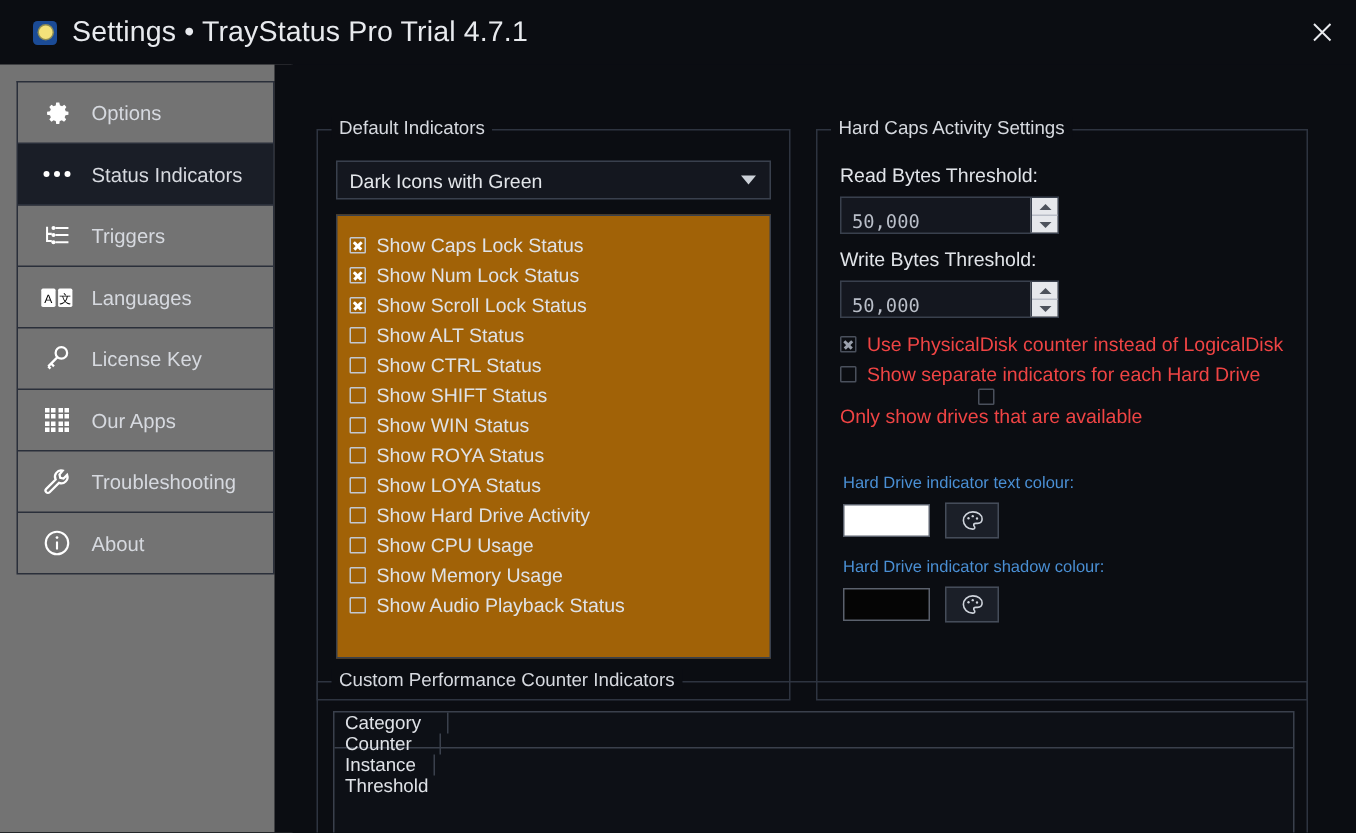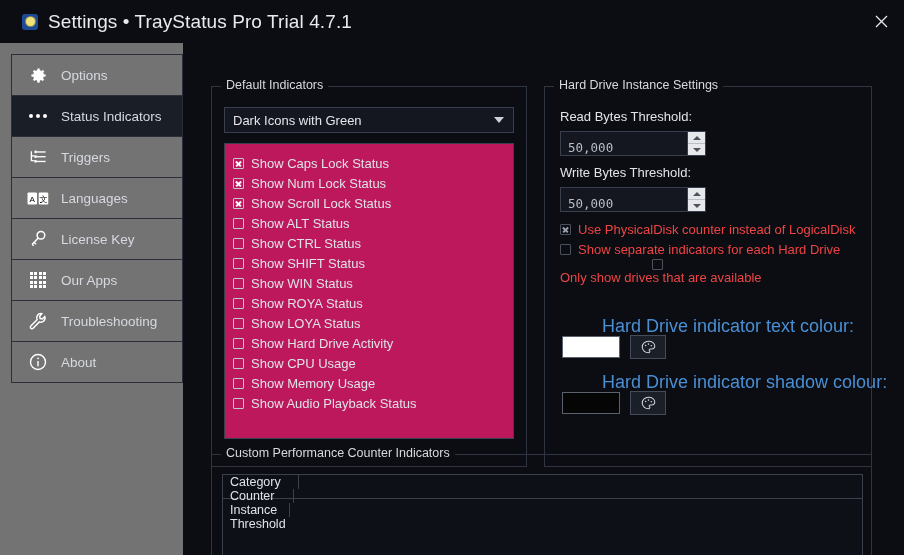--- a/index.html
+++ b/index.html
@@ -124,21 +124,21 @@
     width: 0; height: 0;
     border-left: 5.5px solid transparent;
     border-right: 5.5px solid transparent;
     border-top: 6.5px solid #ccd1d8;
   }
 
   .checklist {
     position: absolute; left: 12px; top: 56px;
     width: 290px; height: 296px;
     border: 1px solid #39404d;
-    background: #be185d;
+    background: #a16207;
     padding: 9px 0 0 8px;
   }
   .chk-row {
     display: flex; align-items: center;
     height: 20px;
     color: #dfe2e7; font-size: 13px;
     white-space: nowrap;
   }
   .cbx {
     width: 11px; height: 11px; flex: none;
@@ -197,21 +197,21 @@
   .spin .arrows .ar.dn::before {
     content: ""; width: 0; height: 0;
     border-left: 4px solid transparent; border-right: 4px solid transparent;
     border-top: 4px solid #4d525c;
   }
   .spin .arrows .sep { height: 1px; background: #b9bec8; }
 
   .hdd-chk { position: absolute; }
   .link-label {
     position: absolute;
-    color: #4a8fd4; font-size: 18px; white-space: nowrap; margin-left: 40px;
+    color: #4a8fd4; font-size: 11px; white-space: nowrap;
   }
   .swatch {
     position: absolute;
     width: 58px; height: 22px;
     border: 1px solid #5b616d;
   }
   .palette-btn {
     position: absolute;
     width: 36px; height: 24px;
     background: #1b1f28;
@@ -433,21 +433,21 @@
             <span>Show Memory Usage</span>
           </div>
           <div class="chk-row">
             <span class="cbx"></span>
             <span>Show Audio Playback Status</span>
           </div>
         </div>
     </div>
 
     <div class="group" id="grp-hdd">
-      <div class="legend">Hard Drive Instance Settings</div>
+      <div class="legend">Hard Caps Activity Settings</div>
 
       <div class="field-label" style="left:15px; top:22px;">Read Bytes Threshold:</div>
       <div class="spin" style="left:15px; top:44px;">
         <span class="val">50,000</span>
         <span class="arrows">
           <span class="ar up"></span>
           <span class="sep"></span>
           <span class="ar dn"></span>
         </span>
       </div>

